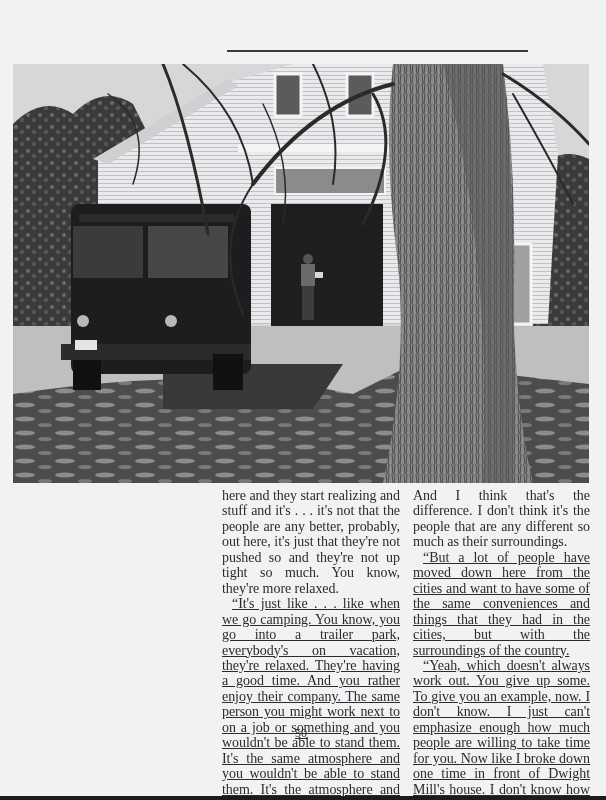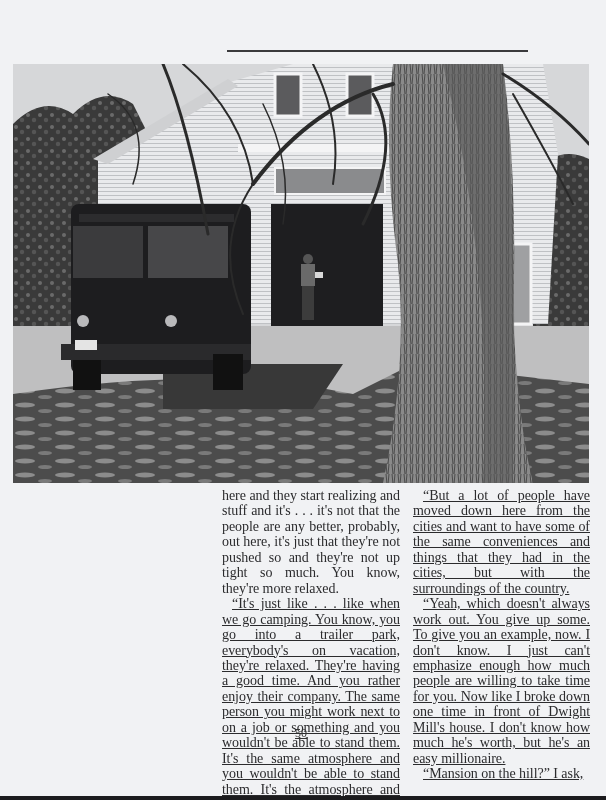--- a/index.html
+++ b/index.html
@@ -113,20 +113,21 @@
     </g>
   </svg>
 </div>
 
 <div class="col col1">
   <p>here and they start realizing and stuff and it's . . . it's not that the people are any better, probably, out here, it's just that they're not pushed so and they're not up tight so much. You know, they're more relaxed.</p>
   <p class="ind">“It's just like . . . like when we go camping. You know, you go into a trailer park, everybody's on vacation, they're relaxed. They're having a good time. And you rather enjoy their company. The same person you might work next to on a job or something and you wouldn't be able to stand them. It's the same atmosphere and you wouldn't be able to stand them. It's the atmosphere and your surroundings. If you're pushed all the time, you're tired. And you're more irritable.</p>
 </div>
 
 <div class="col col2">
+  <p>And I think that's the difference. I don't think it's the people that are any different so much as their surroundings.</p>
   <p class="ind">“But a lot of people have moved down here from the cities and want to have some of the same conveniences and things that they had in the cities, but with the surroundings of the country.</p>
   <p class="ind">“Yeah, which doesn't always work out. You give up some. To give you an example, now. I don't know. I just can't emphasize enough how much people are willing to take time for you. Now like I broke down one time in front of Dwight Mill's house. I don't know how much he's worth, but he's an easy millionaire.</p>
   <p class="ind">“Mansion on the hill?” I ask,</p>
 </div>
 
 <div class="pagenum">50</div>
 
 <div class="scanedge"></div>
 
 </body></html>

